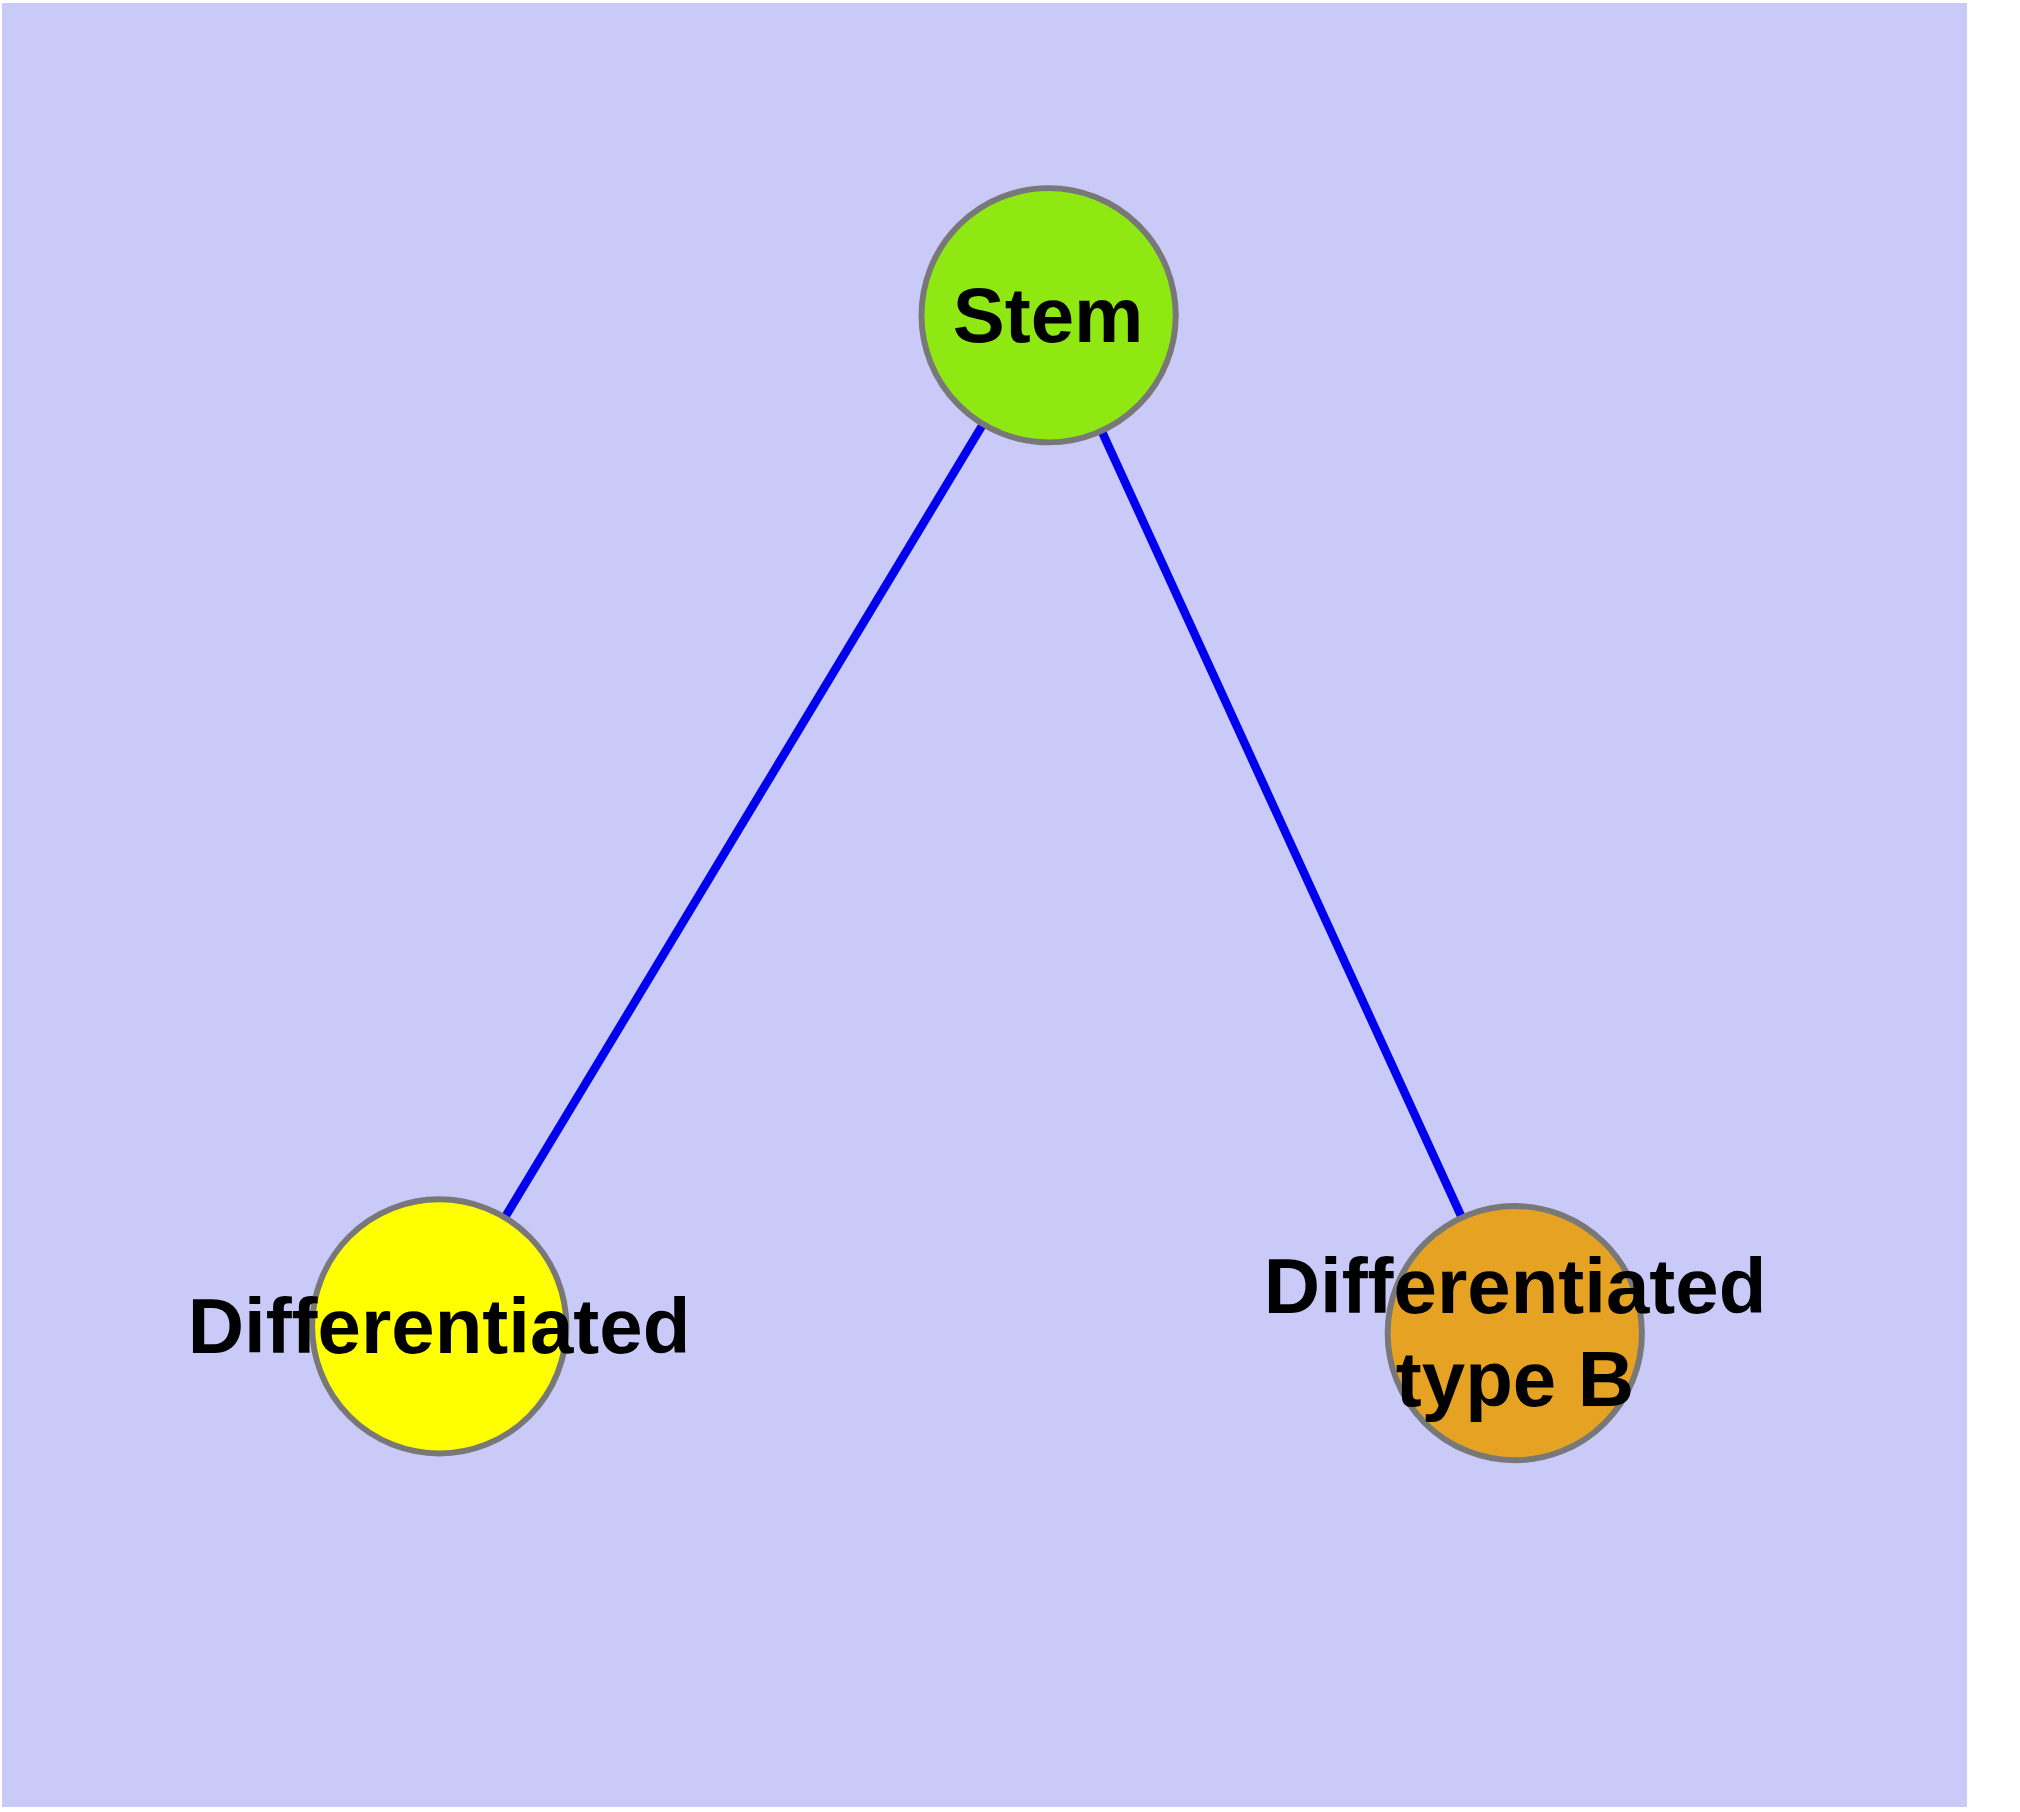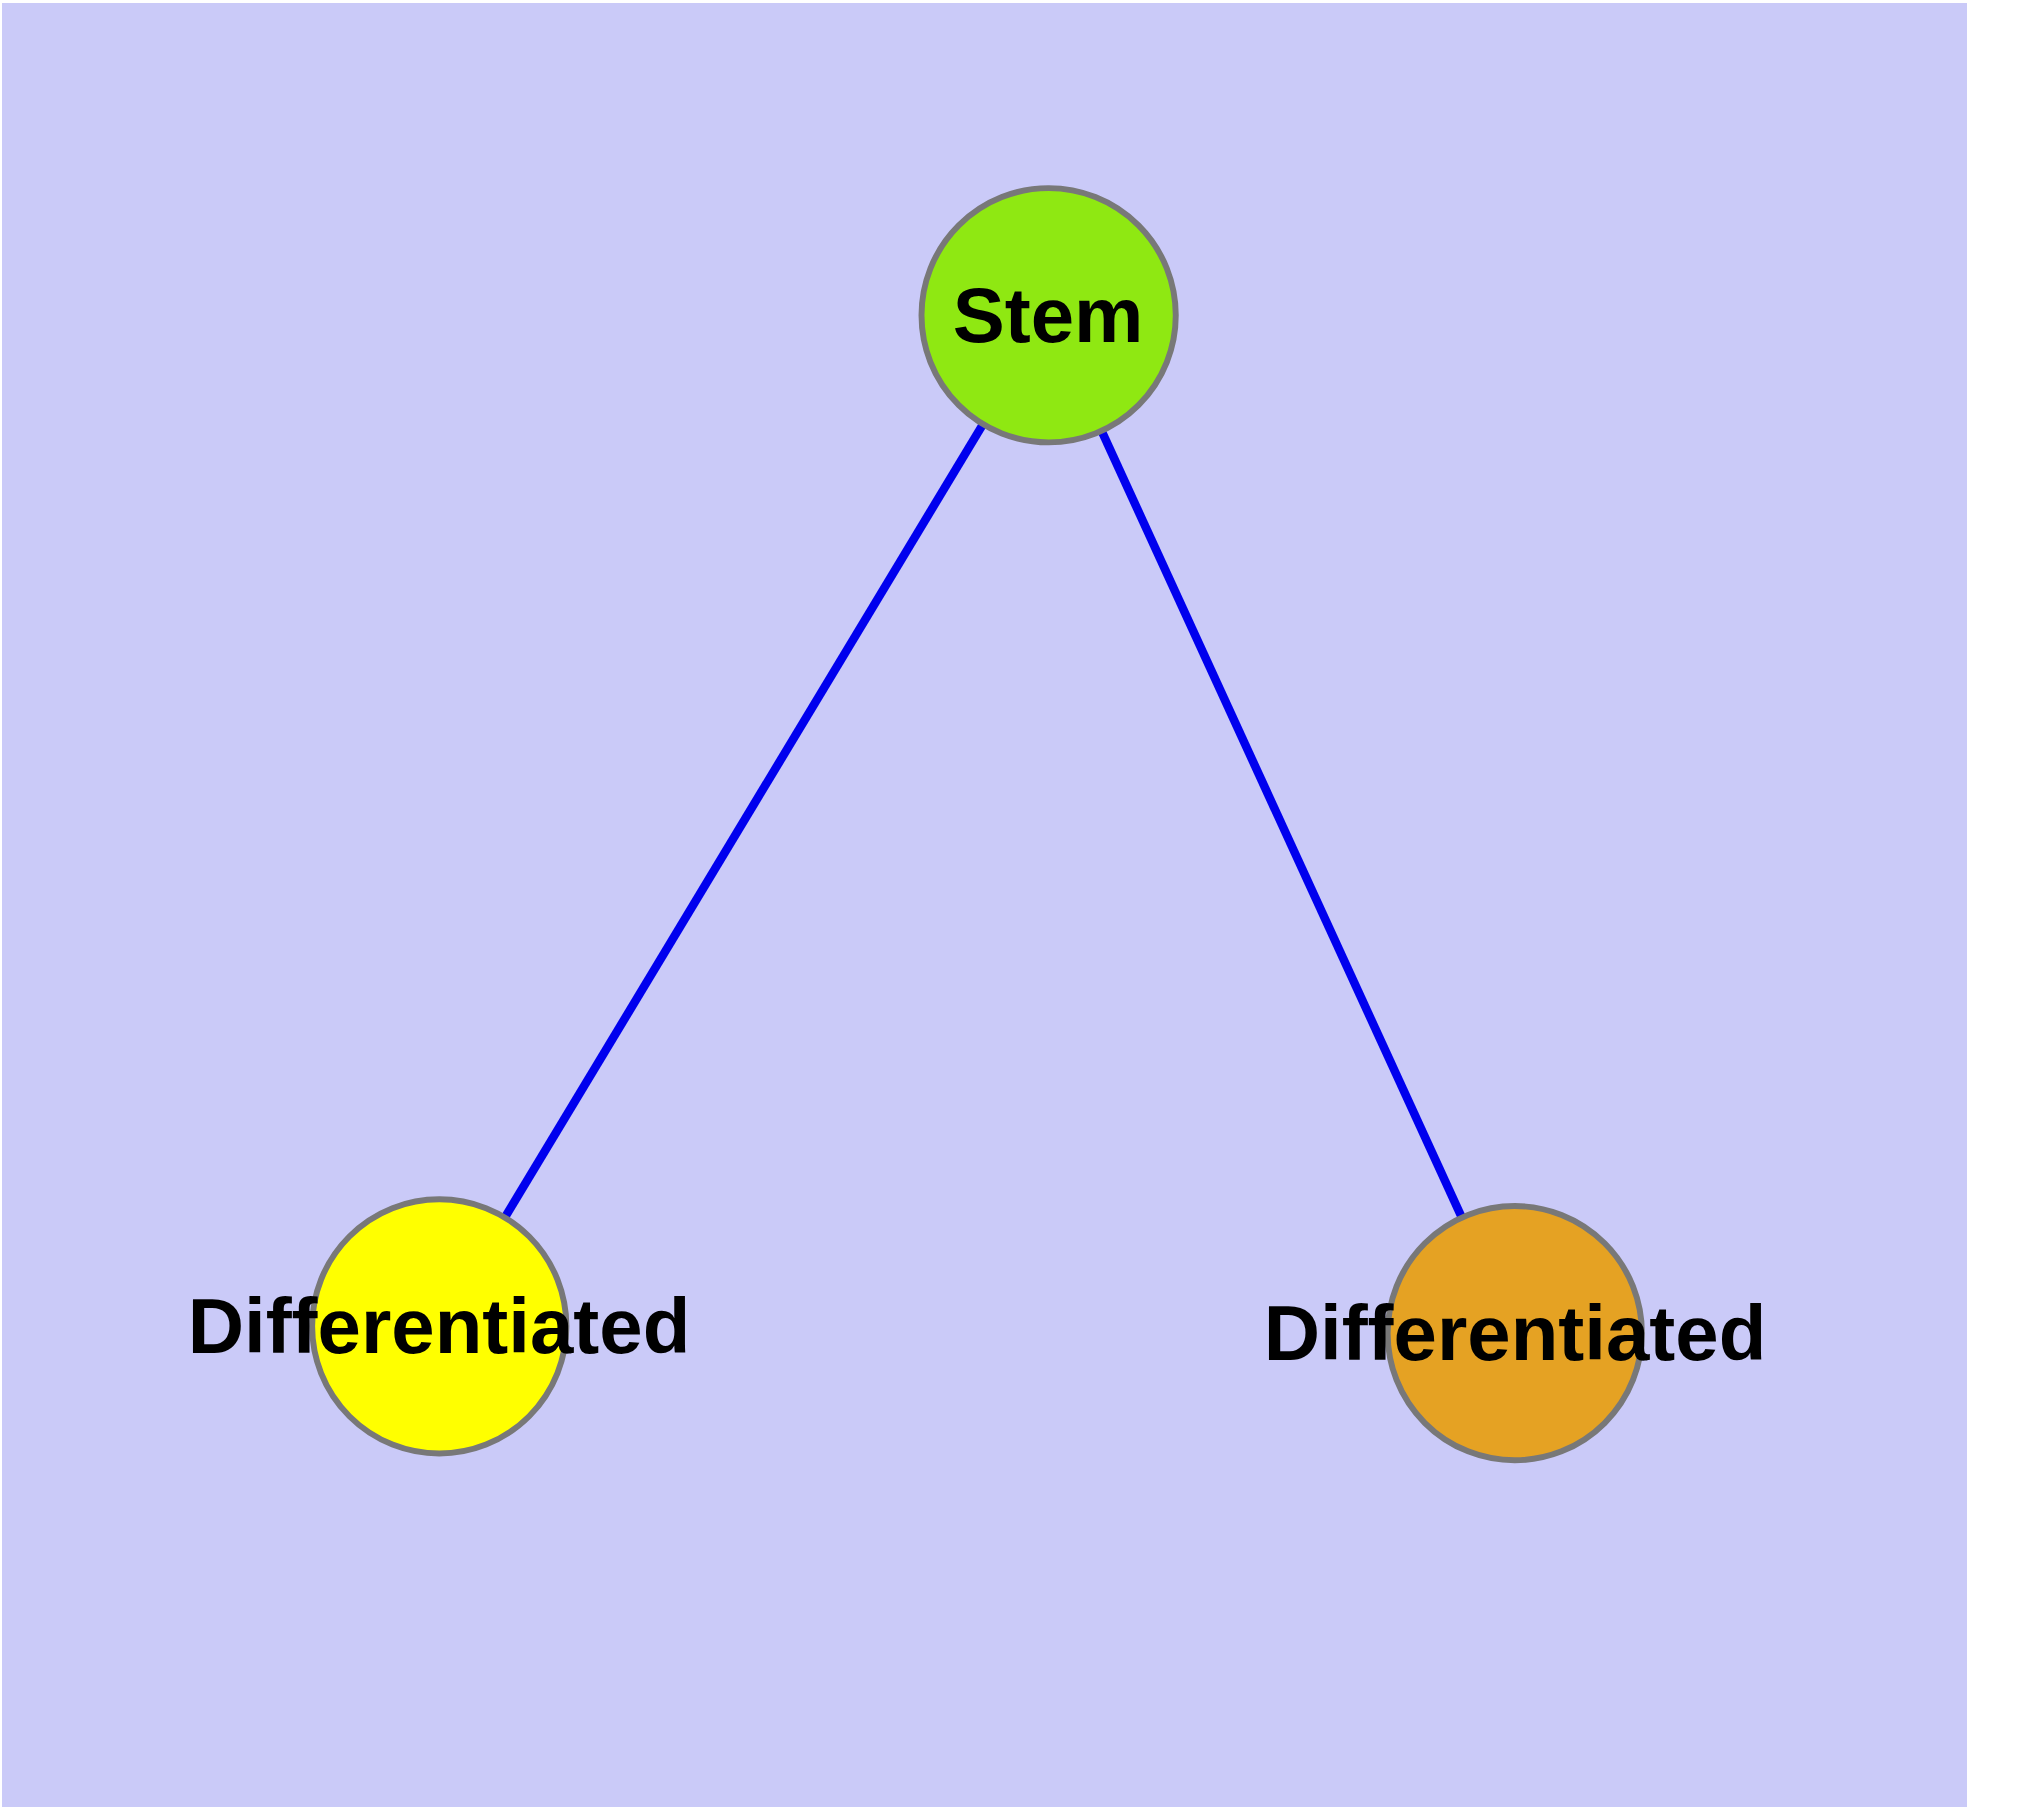--- a/index.html
+++ b/index.html
@@ -57,15 +57,16 @@
   <div class="node-label" style="left: 1048px; top: 315px; color: rgb(0, 0, 0);">
     <span>Stem</span>
   </div>
 
   <div class="node-label" style="left: 439px; top: 1326px; color: rgb(0, 0, 0);">
     <span>Differentiated</span>
   </div>
 
   <div class="node-label" style="left: 1515px; top: 1333px; color: rgb(0, 0, 0);">
     <span>Differentiated</span>
+    <span>type B</span>
   </div>
 </div>
 
 
 </body></html>

